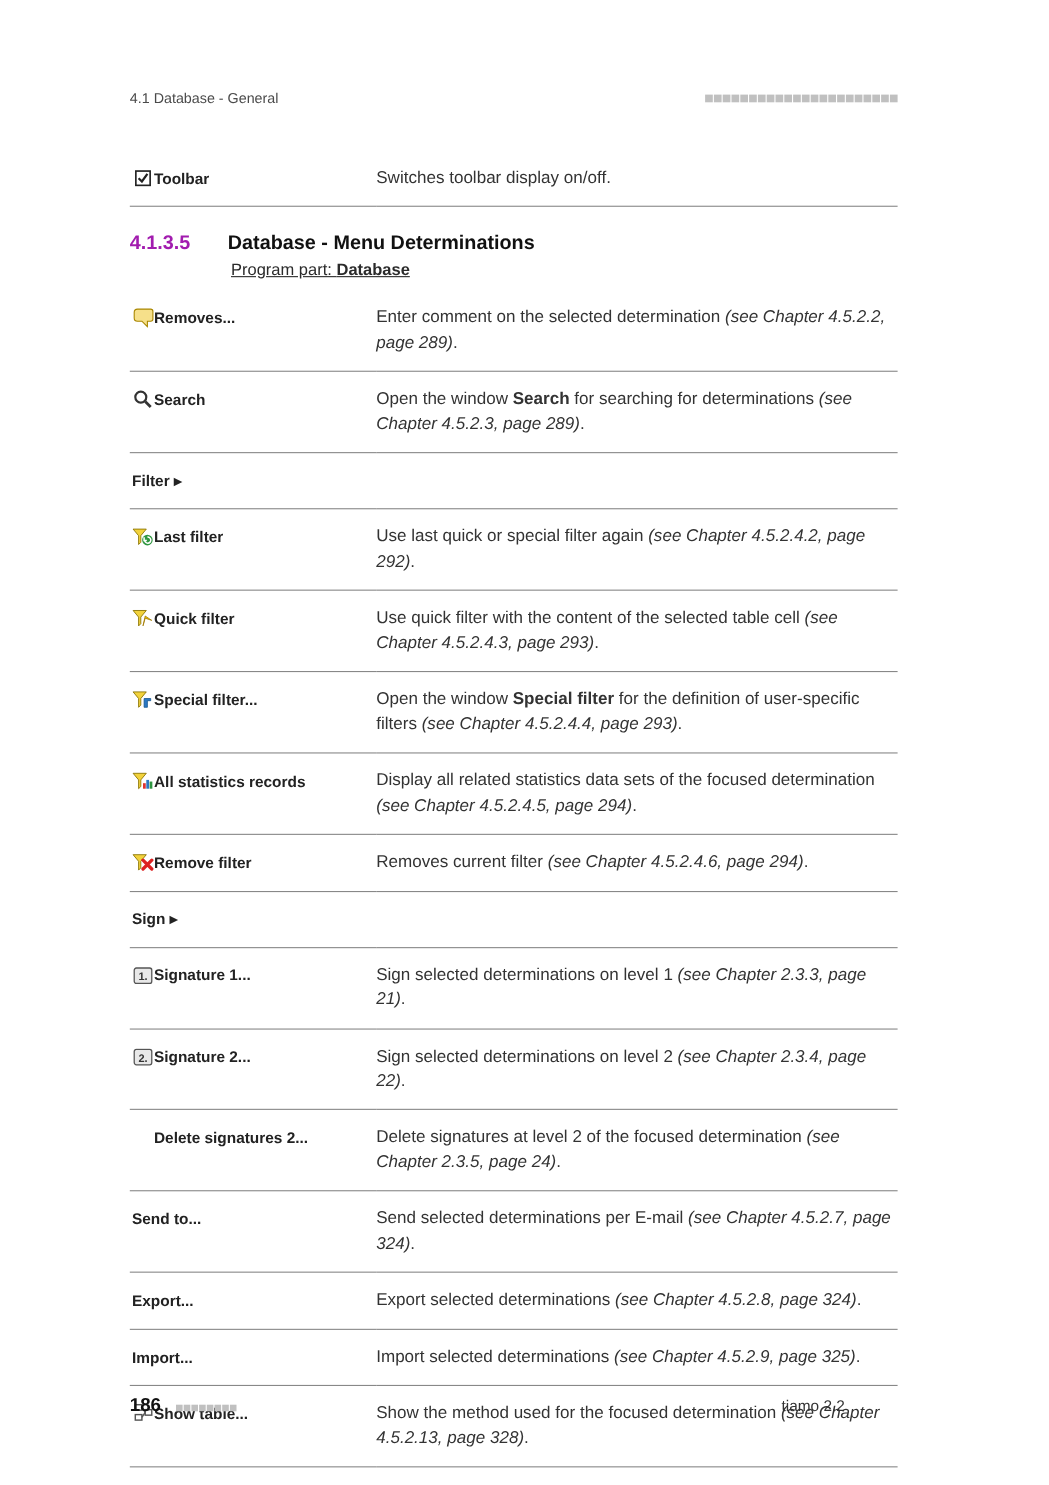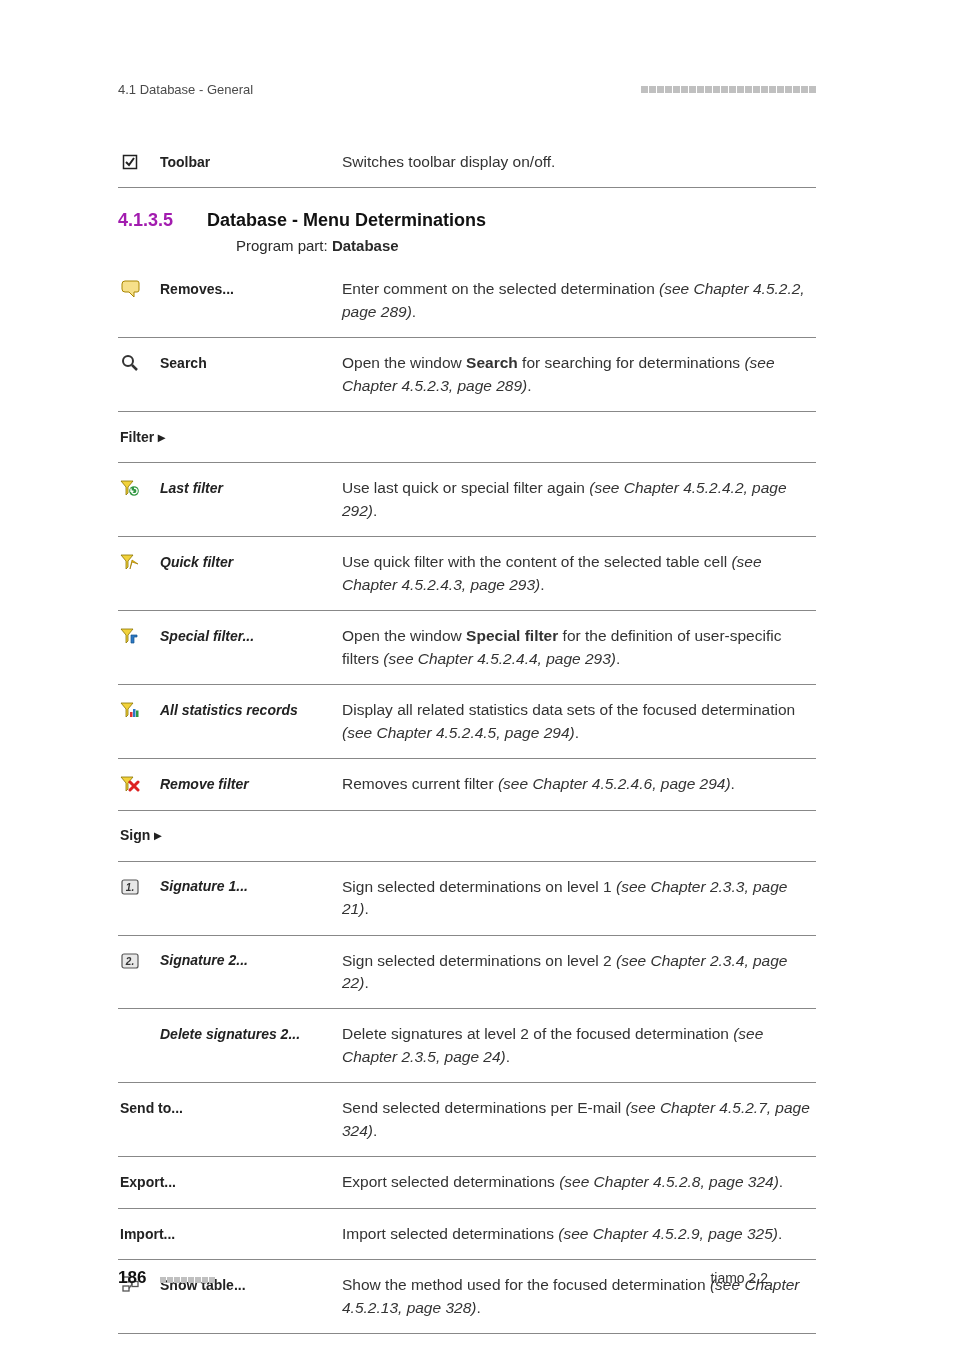--- a/index.html
+++ b/index.html
@@ -53,26 +53,26 @@
   }
   .def-table td.label-cell {
     width: 212px;
     font-weight: 700;
     color: #222;
     font-size: 14px;
     padding-left: 2px;
     padding-right: 10px;
   }
   .def-table .indent-1 { padding-left: 22px; }
-  .def-table .indent-2 { padding-left: 44px; font-style: italic; }
+  .def-table .indent-2 { padding-left: 44px; }
 
   .label-row {
     display: flex;
     align-items: center;
-    gap: 20px;
+    gap: 0;
     min-height: 22px;
   }
   .label-row.twoline { align-items: center; }
 
   .icon-slot {
     width: 20px;
     height: 20px;
     display: inline-flex;
     align-items: center;
     justify-content: center;
@@ -89,23 +89,24 @@
     font-weight: 800;
     font-size: 18px;
     color: #a21caf;
   }
   .sec-title {
     font-weight: 800;
     font-size: 18px;
     color: #111;
   }
   .sec-sub {
-    margin-left: 118px;
+    margin-left: 92px;
     margin-top: 6px;
     font-size: 15px;
+    text-decoration: underline;
   }
   .sec-sub b { font-weight: 700; }
 
   .desc-ital { font-style: italic; }
   .desc-bold { font-weight: 700; }
 
   .footer {
     position: absolute;
     bottom: 62px;
     left: 118px;

